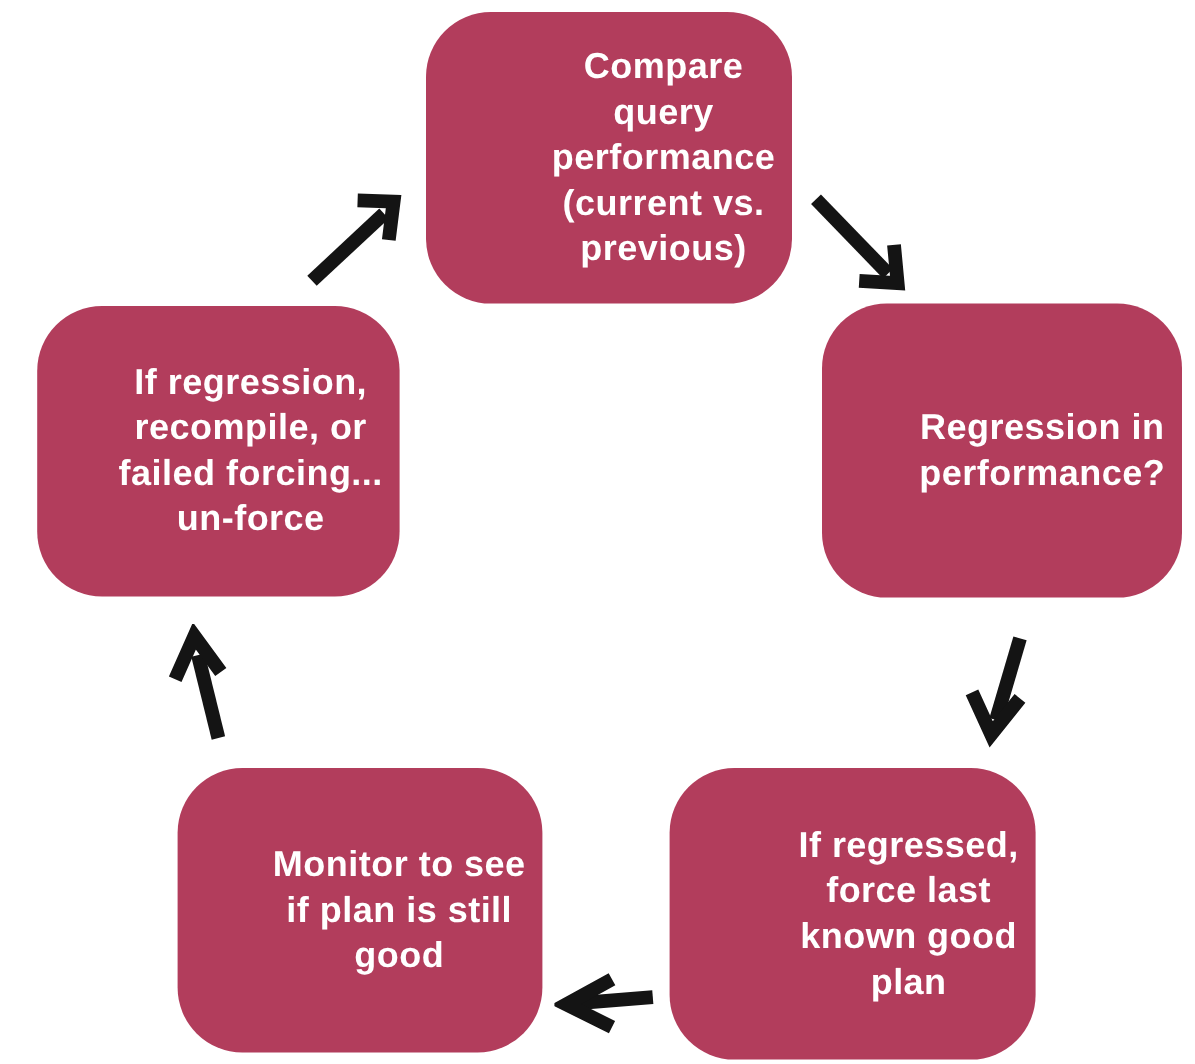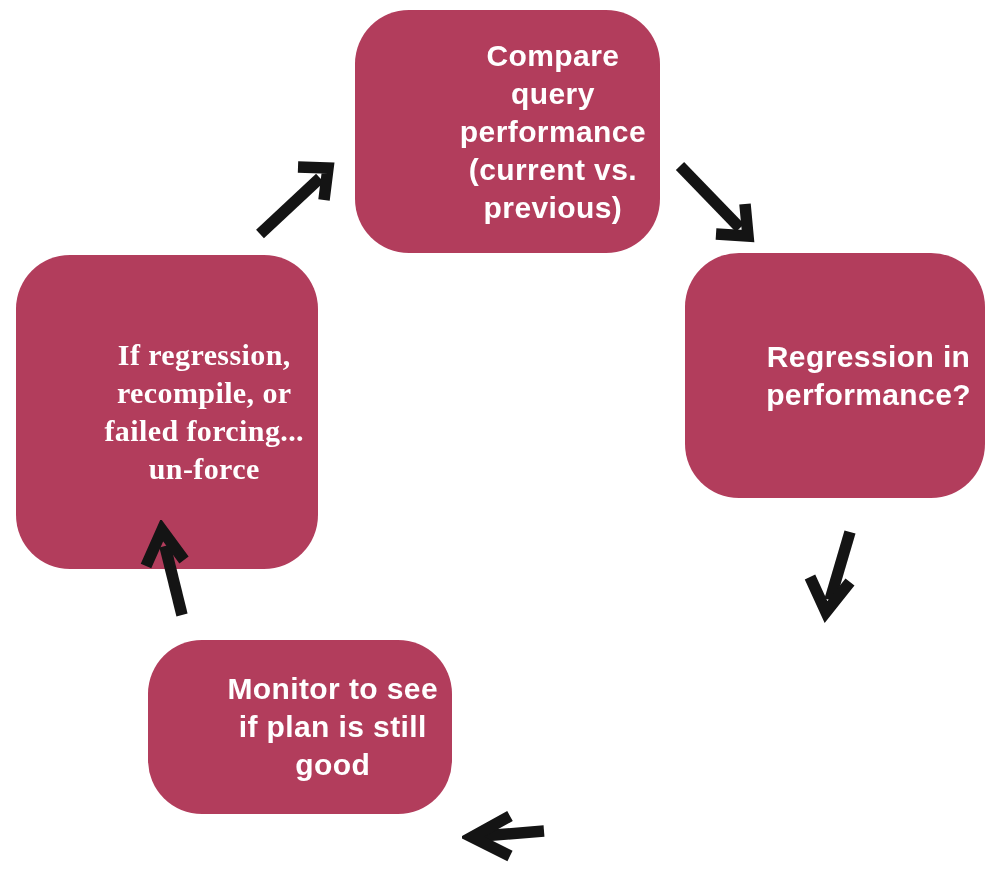--- a/index.html
+++ b/index.html
@@ -30,22 +30,22 @@
     font-size: 30px;
     font-weight: 700;
     line-height: 38px;
     letter-spacing: 0.4px;
     text-align: center;
     white-space: pre-line;
   }
   .node-top          { left: 355px; top: 10px;  width: 305px; height: 243px; }
   .node-right        { left: 685px; top: 253px; width: 300px; height: 245px; padding-left: 28px; }
   .node-bottom-right { left: 558px; top: 640px; width: 305px; height: 243px; }
-  .node-bottom-left  { left: 148px; top: 640px; width: 304px; height: 174px; }
-  .node-left         { left: 16px;  top: 255px; width: 302px; height: 314px; font-family: Liberation Serif, serif; }
+  .node-bottom-left  { left: 148px; top: 640px; width: 304px; height: 237px; }
+  .node-left         { left: 31px;  top: 255px; width: 302px; height: 242px; }
   .arrow {
     position: absolute;
   }
   .arrow path {
     stroke: var(--arrow-color, #141414);
     stroke-width: 11.5;
     fill: none;
     stroke-linecap: butt;
     stroke-linejoin: miter;
   }
@@ -66,20 +66,26 @@
 performance
 (current vs.
 previous)</div>
   </div>
 
   <div class="node node-right">
     <div class="node-label">Regression in
 performance?</div>
   </div>
 
+  <div class="node node-bottom-right">
+    <div class="node-label">If regressed,
+force last
+known good
+plan</div>
+  </div>
 
   <div class="node node-bottom-left">
     <div class="node-label">Monitor to see
 if plan is still
 good</div>
   </div>
 
   <div class="node node-left">
     <div class="node-label">If regression,
 recompile, or

